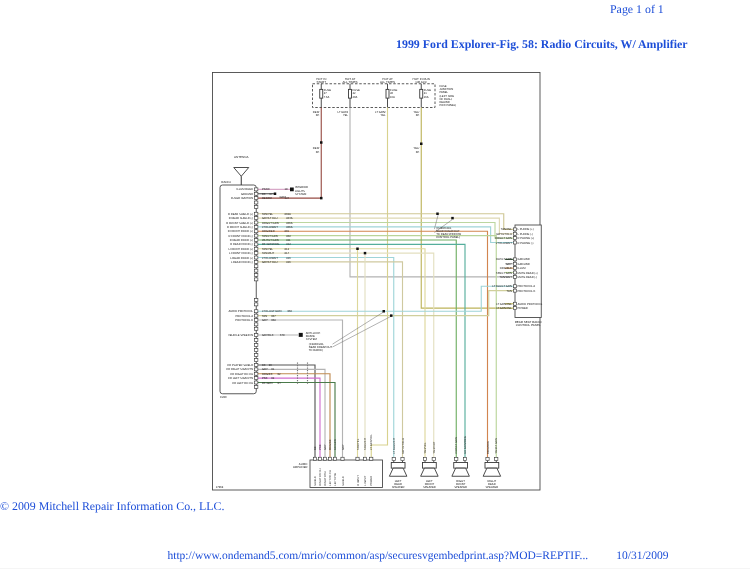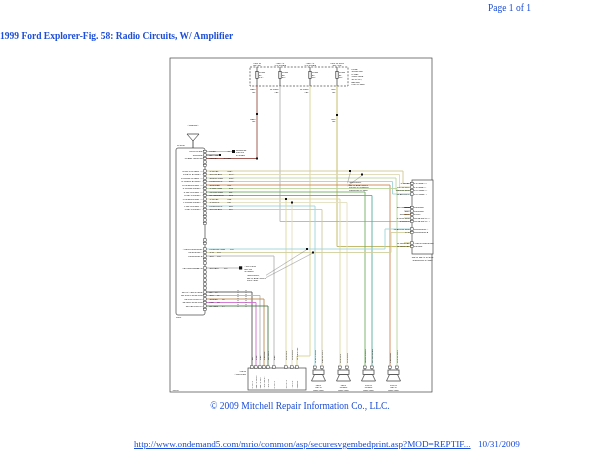--- a/index.html
+++ b/index.html
@@ -1,23 +1,23 @@
 <!DOCTYPE html>
 <html><head>
 <meta charset="utf-8">
 <style>
   html,body{margin:0;padding:0;background:#e8e8e8;}
   .page{position:relative;width:600px;height:455px;background:#ffffff;overflow:hidden;
         font-family:"Liberation Serif",serif;color:#1d4ed8;}
   .pageno{position:absolute;left:488px;top:3px;font-size:9.5px;}
-  .title{position:absolute;left:0;top:31px;width:550px;text-align:left;
+  .title{position:absolute;left:0;top:31px;width:550px;text-align:right;
          font-size:9.5px;font-weight:bold;}
-  .copyright{position:absolute;left:0;top:401px;width:600px;text-align:center;font-size:9.5px;}
-  .url{position:absolute;left:134px;top:439px;font-size:9.2px;text-decoration:underline;}
-  .fdate{position:absolute;left:478px;top:439px;font-size:9.2px;}
+  .copyright{position:absolute;left:0;top:401px;width:600px;font-size:9.5px;}
+  .url{position:absolute;left:134px;top:439px;font-size:9.2px;}
+  .fdate{position:absolute;left:493px;top:439px;font-size:9.2px;}
   svg#dsvg{position:absolute;left:0;top:0;width:600px;height:455px;}
   svg text{font-family:"Liberation Sans",sans-serif;fill:#222;}
 </style>
 </head>
 <body>
 
 <div class="page">
   <div class="pageno">Page 1 of 1</div>
   <div class="title">1999 Ford Explorer-Fig. 58: Radio Circuits, W/ Amplifier</div>
   <svg id="dsvg" viewBox="0 0 600 455">

